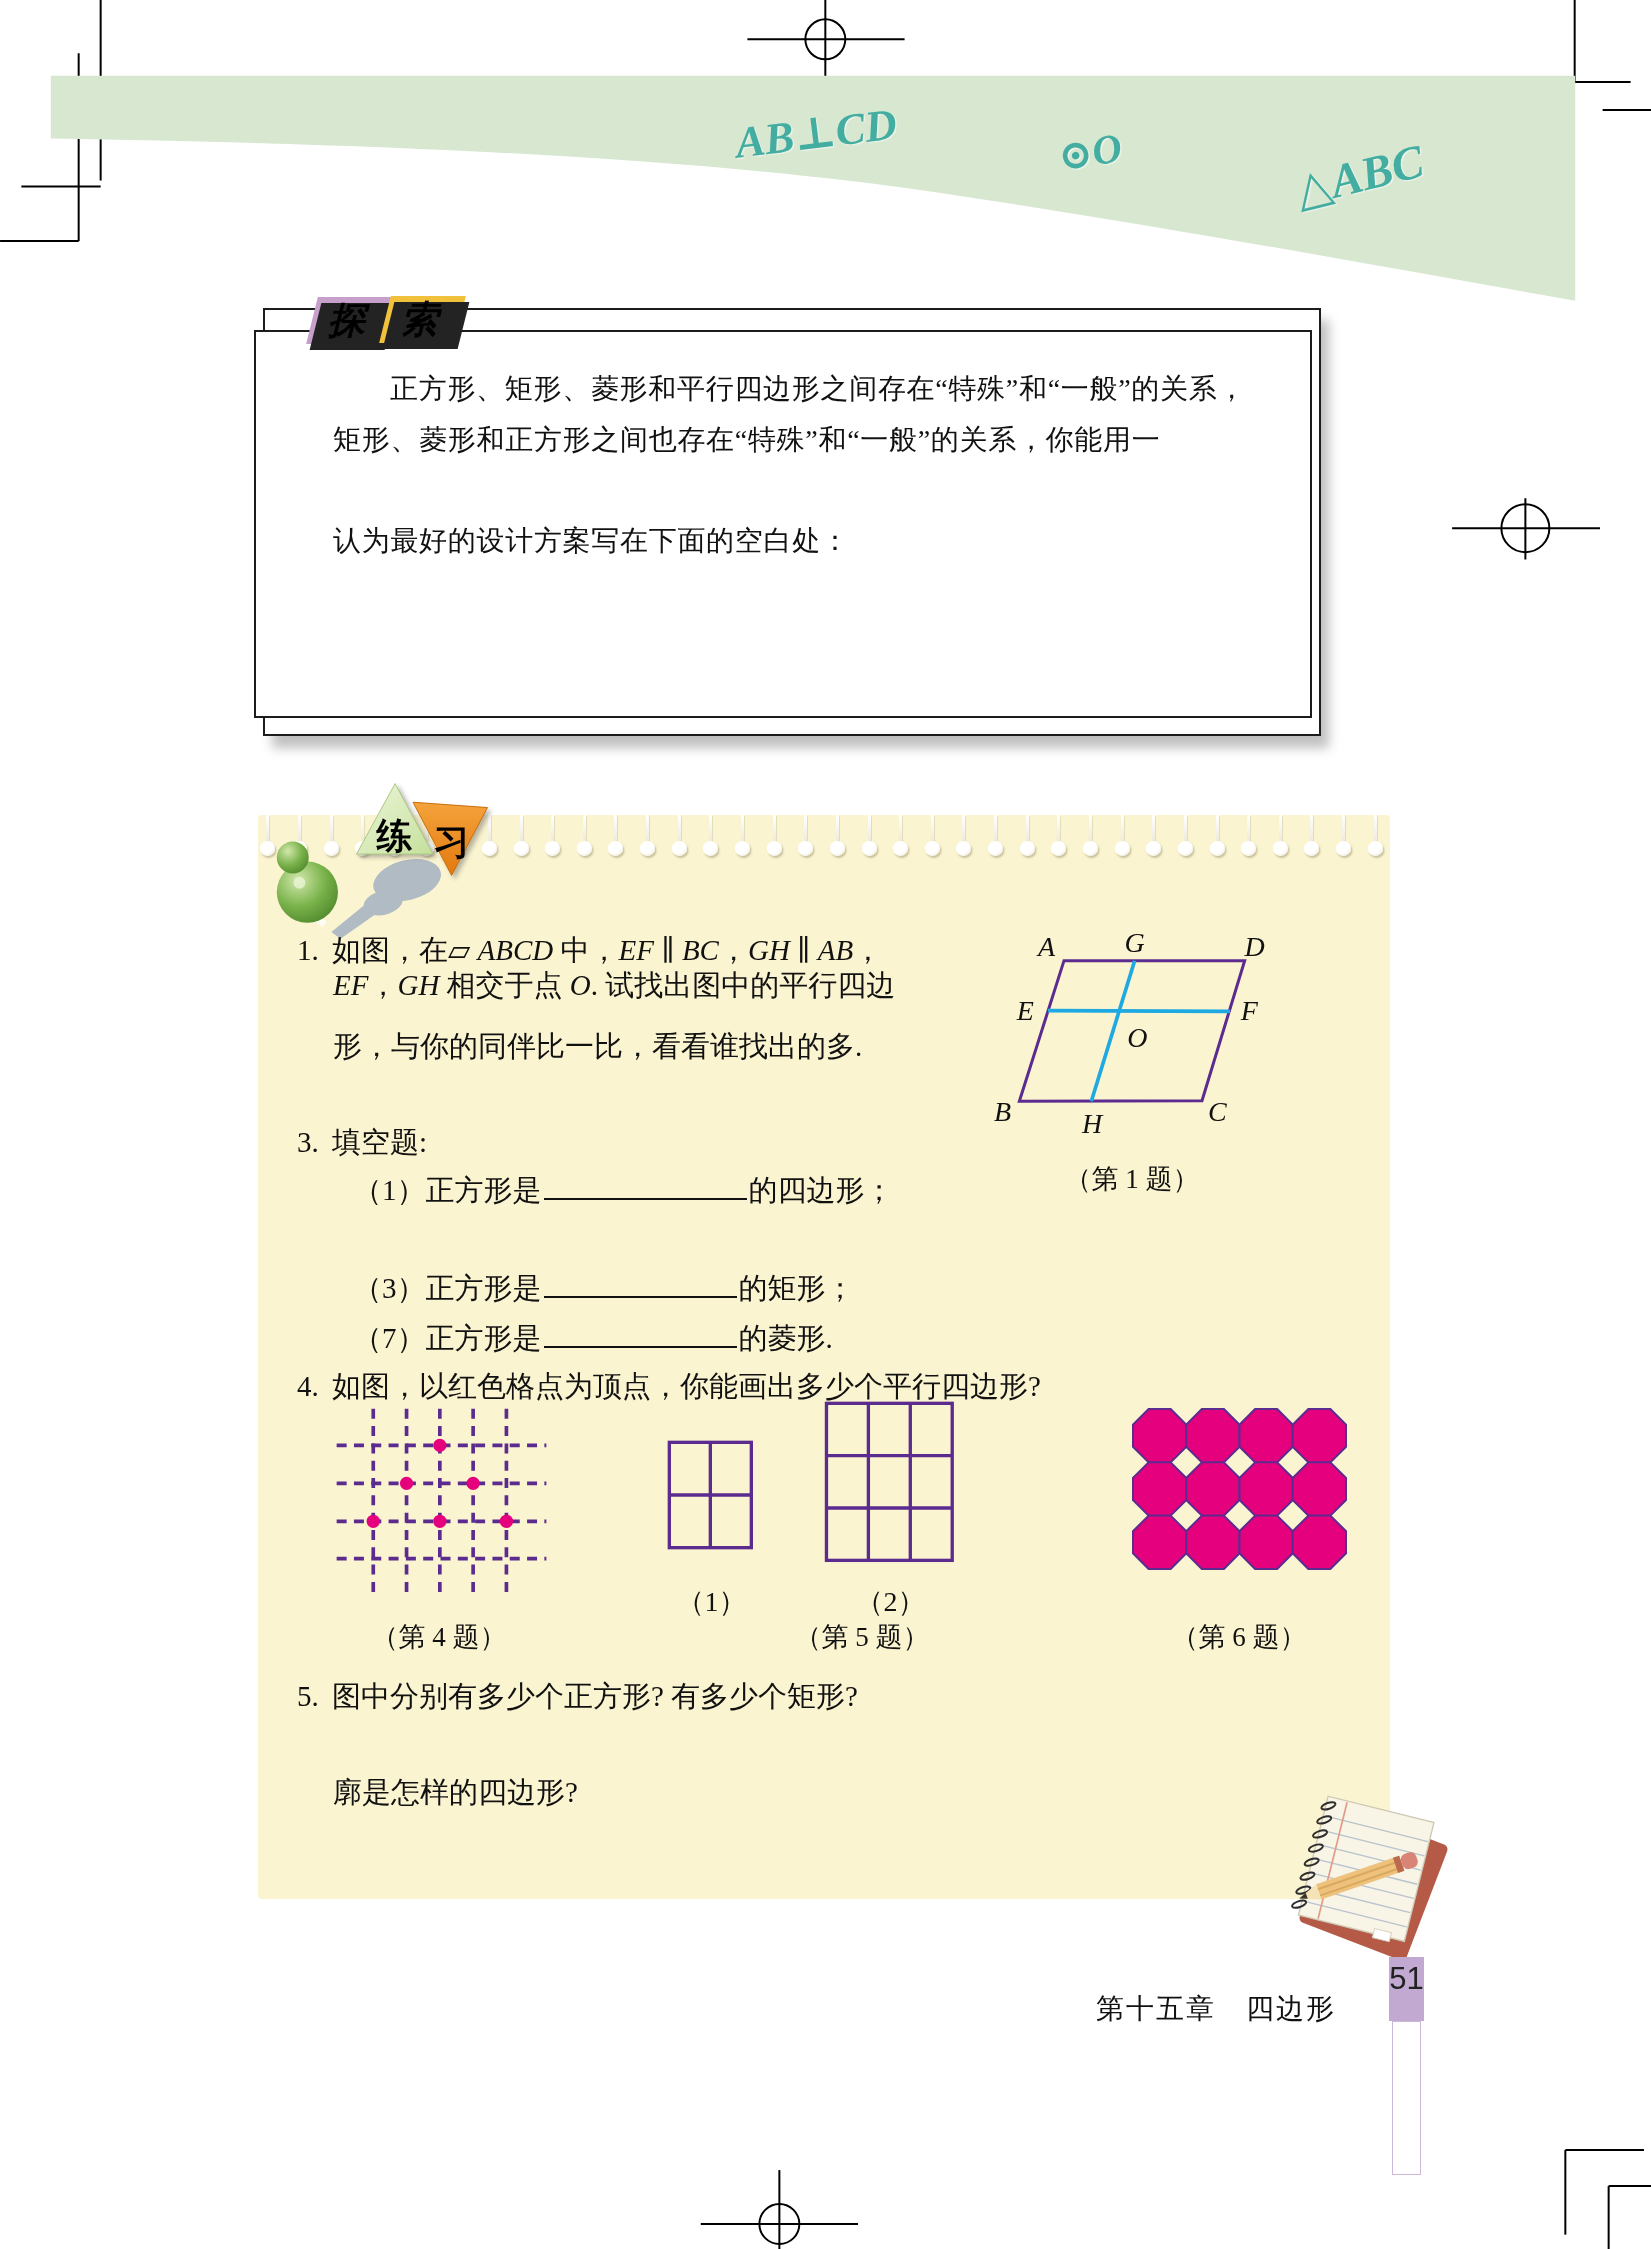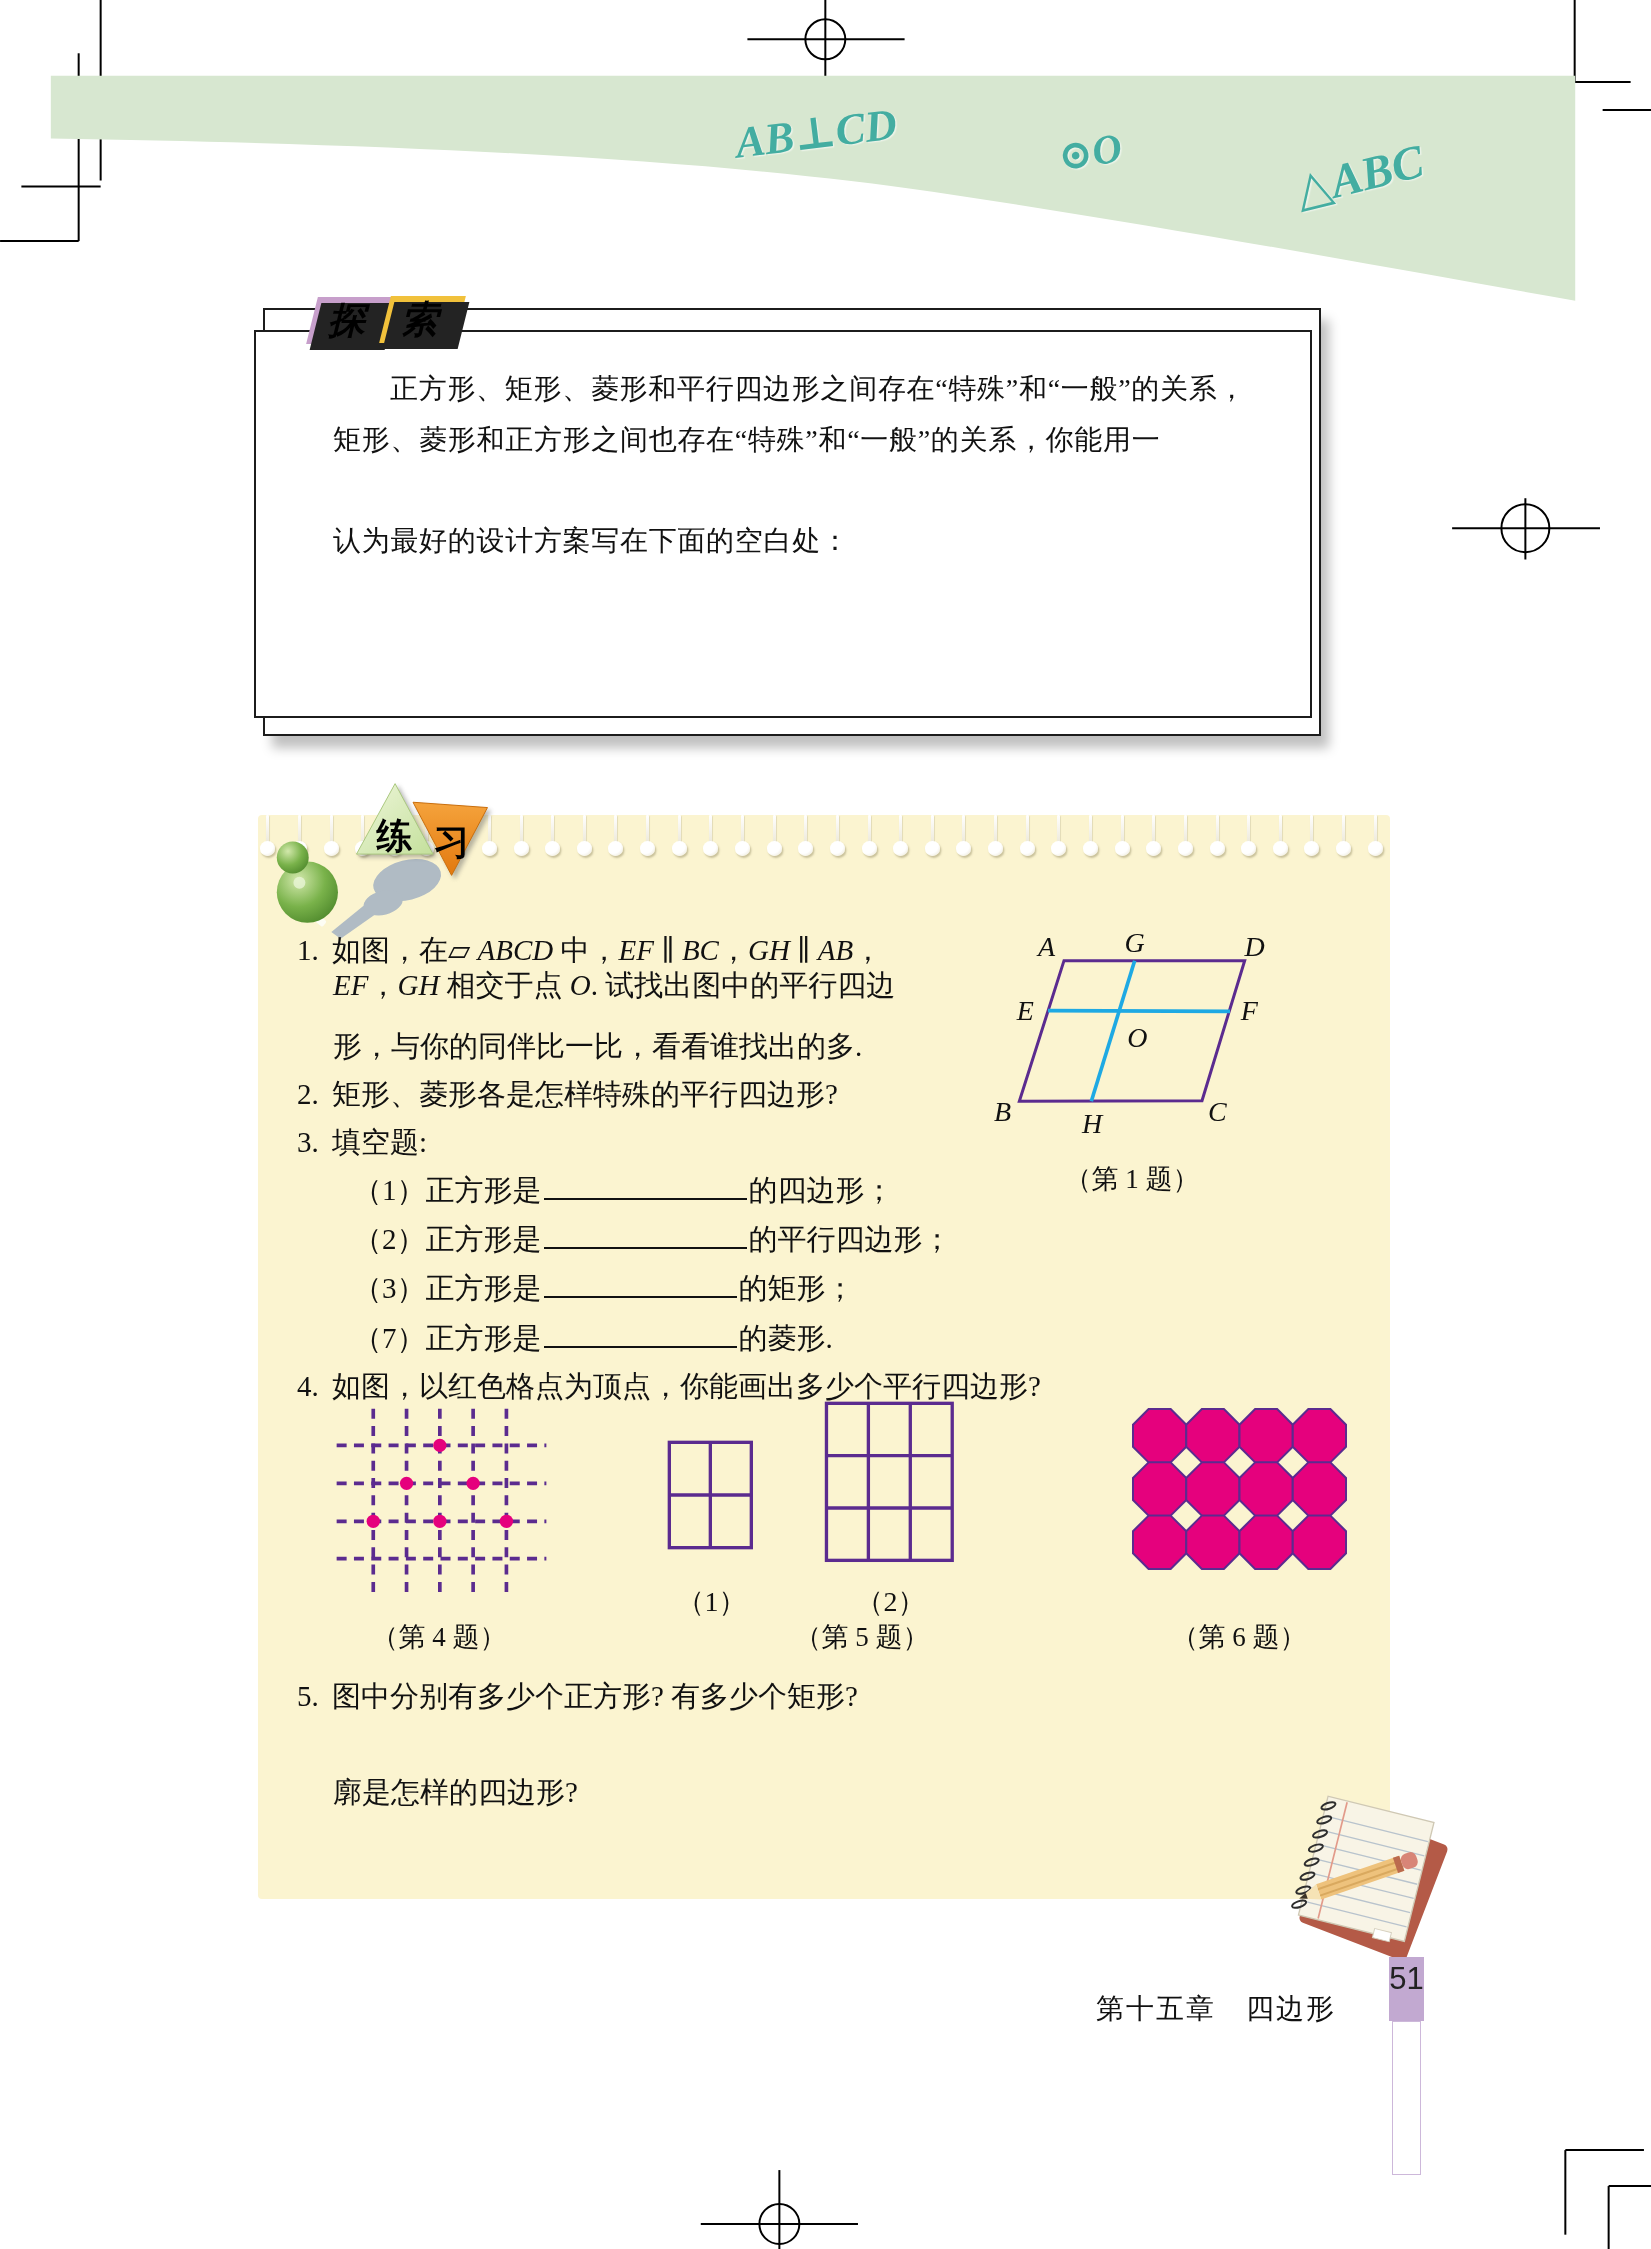--- a/index.html
+++ b/index.html
@@ -212,29 +212,25 @@
     <text x="77" y="113" text-anchor="middle" font-size="54" font-weight="bold" font-family="Liberation Sans, sans-serif" fill="#000">练</text>
     <text x="163" y="122" text-anchor="middle" font-size="54" font-weight="bold" font-family="Liberation Sans, sans-serif" fill="#000">习</text>
   </svg>
 
   <div class="pline" style="left:297px;top:931px;">
     <span class="pnum">1.</span><span class="rich"><span>如图，在</span><span>▱ </span><span class="it">ABCD</span><span> 中，</span><span class="it">EF</span><span> ∥ </span><span class="it">BC</span><span>，</span><span class="it">GH</span><span> ∥ </span><span class="it">AB</span><span>，</span></span>
   </div>
   <div class="pline rich" style="left:333px;top:966px;"><span class="it">EF</span><span>，</span><span class="it">GH</span><span> 相交于点 </span><span class="it">O</span><span>. 试找出图中的平行四边</span></div>
   <div class="pline rich" style="left:333px;top:1027px;"><span>形，与你的同伴比一比，看看谁找出的多.</span></div>
 
-  <div class="pline" style="left:297px;top:1075px;">
-    <span class="pnum">2.</span><span class="rich"><span>矩形、菱形各是怎样特殊的平行四边形?</span></span>
-  </div>
 
   <div class="pline" style="left:297px;top:1123px;">
     <span class="pnum">3.</span><span class="rich"><span>填空题:</span></span>
   </div>
   <div class="pline rich" style="left:353px;top:1171px;"><span>（1）正方形是</span><span class="blank" style="width: 203px;"></span><span>的四边形；</span></div>
-  <div class="pline rich" style="left:353px;top:1220px;"><span>（2）正方形是</span><span class="blank" style="width: 203px;"></span><span>的平行四边形；</span></div>
   <div class="pline rich" style="left:353px;top:1269px;"><span>（3）正方形是</span><span class="blank" style="width: 193px;"></span><span>的矩形；</span></div>
   <div class="pline rich" style="left:353px;top:1319px;"><span>（7）正方形是</span><span class="blank" style="width: 193px;"></span><span>的菱形.</span></div>
 
   <div class="pline" style="left:297px;top:1367px;">
     <span class="pnum">4.</span><span class="rich"><span>如图，以红色格点为顶点，你能画出多少个平行四边形?</span></span>
   </div>
 
   <div class="pline" style="left:297px;top:1677px;">
     <span class="pnum">5.</span><span class="rich"><span>图中分别有多少个正方形? 有多少个矩形?</span></span>
   </div>

